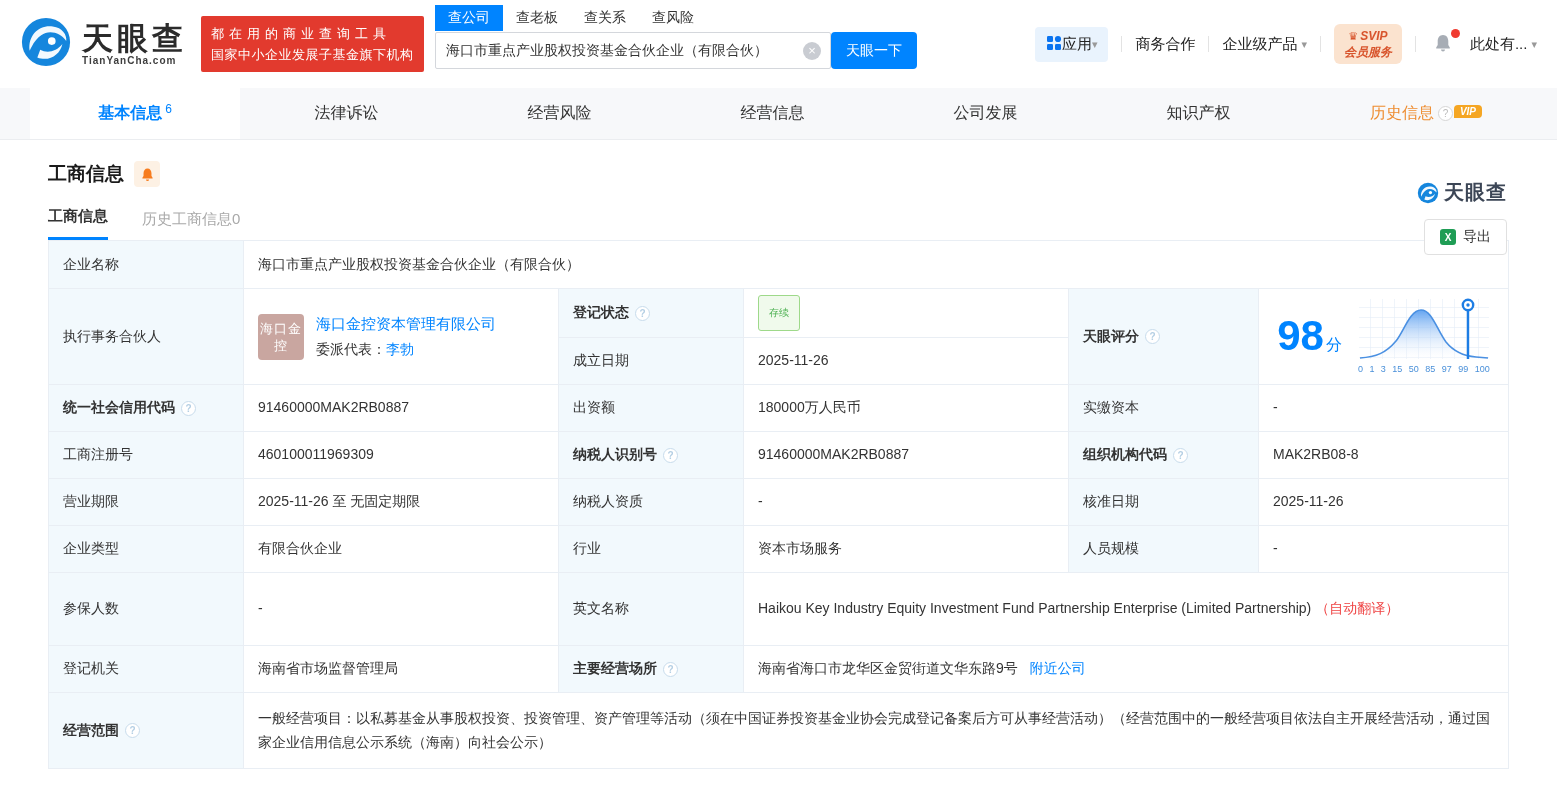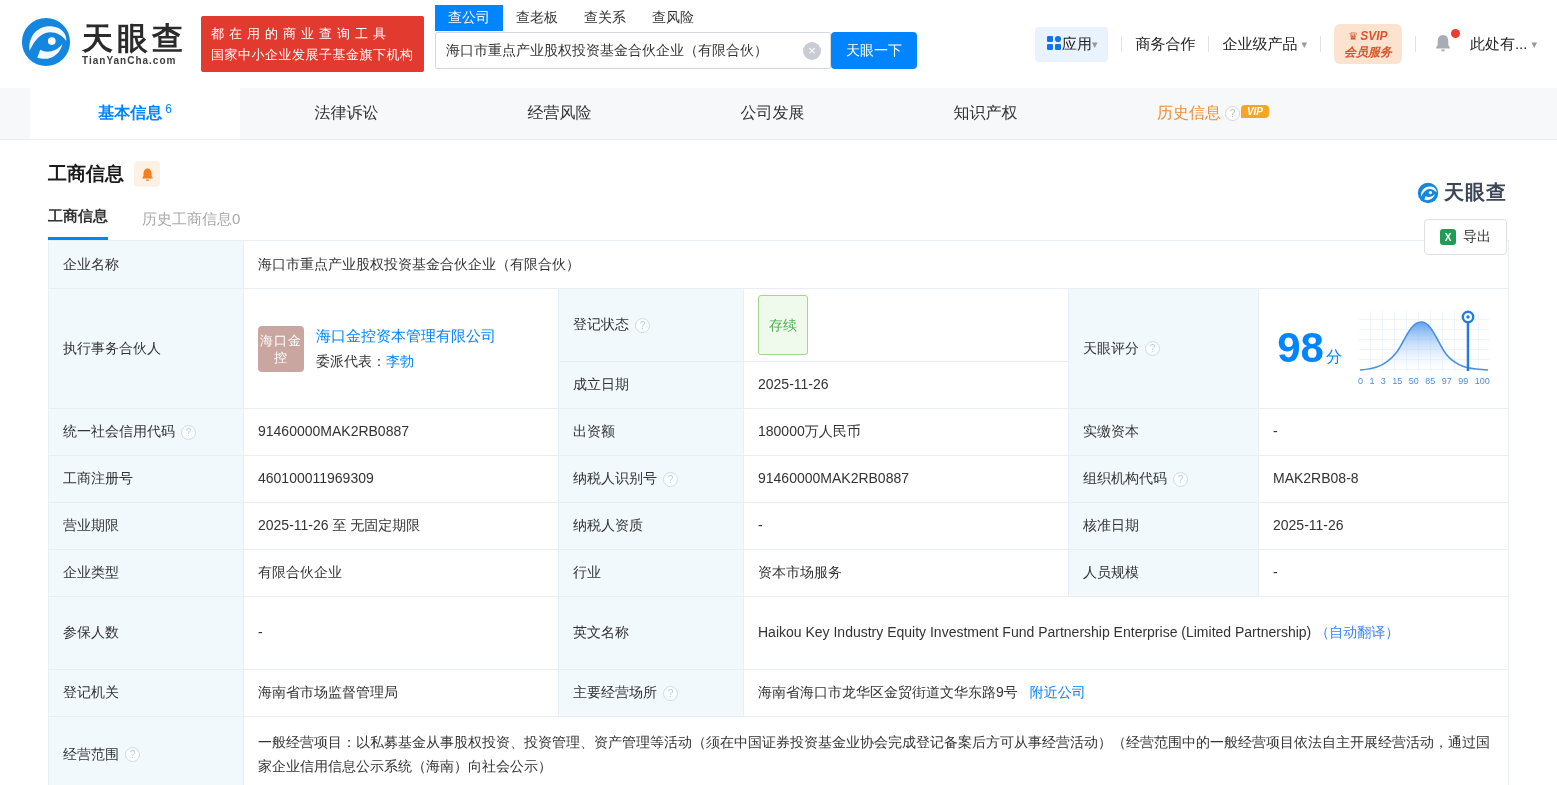--- a/index.html
+++ b/index.html
@@ -58,33 +58,33 @@
   .subtab.active { color:#333; font-weight:bold; border-bottom:3px solid #0084ff; }
   .subtab.inactive { color:#a9a9a9; }
   .export-btn { position:absolute; right:50px; top:58px; height:36px; padding:0 15px; background:#fff; border:1px solid #e0e0e0; border-radius:4px; display:flex; align-items:center; gap:7px; font-size:14px; color:#333; cursor:pointer; font-family:inherit; }
   .xls-ic { width:16px; height:16px; background:#1f9d55; color:#fff; border-radius:3px; font-size:10px; font-weight:bold; display:flex; align-items:center; justify-content:center; }
 
   
   table.info { width:1460px; border-collapse:collapse; table-layout:fixed; font-size:14px; }
   table.info td { border:1px solid #e9eef4; padding:6px 14px; vertical-align:middle; line-height:1.65; color:#333; word-break:break-all; }
   td.lbl { background:#f2f9fd; color:#404040; }
   a.lnk { color:#0084ff; text-decoration:none; cursor:pointer; }
-  .badge-green { display:inline-block; color:#4eb153; background:#f0faec; border:1px solid #9ed98a; border-radius:3px; padding:19px 10px; font-size:14px; line-height:20px; }
-  .gray-note { color:#3b82f6; }
+  .badge-green { display:inline-block; color:#4eb153; background:#f0faec; border:1px solid #9ed98a; border-radius:3px; padding:7px 10px; font-size:10px; line-height:20px; }
+  .gray-note { color:#ef4444; }
   .partner { display:flex; align-items:center; gap:12px; }
   .plogo { width:46px; height:46px; flex:none; border-radius:4px; background:#c9a6a0; color:#fff; font-size:13px; line-height:17px; display:flex; align-items:center; justify-content:center; text-align:center; padding:2px; letter-spacing:1px; }
   .partner .pline1 { font-size:15px; }
   .partner .pline2 { margin-top:2px; }
   .score-cell { display:flex; align-items:center; justify-content:center; gap:16px; }
   .score-val { display:flex; align-items:baseline; color:#0084ff; }
   .score-num { font-size:42px; font-weight:bold; line-height:1;text-align:center; }
   .score-unit { font-size:16px; margin-left:2px; }
   .chart { display:flex; flex-direction:column; width:132px; }
   .ticks { display:flex; justify-content:space-between; font-size:9px; color:#4a90d9; margin-top:1px; }
-  .lblflex { display:flex; align-items:center; }
+  .lblflex { display:flex; align-items:center;font-weight:bold; }
 </style>
 </head>
 <body>
 
 <div class="hdr">
   <div class="logo">
     <span>
       <svg width="52" height="52" viewBox="0 0 54 54">
         <circle cx="27" cy="27" r="25" fill="#1586dd"></circle>
         <path d="M10 36 C8 20 20 9 34 11 C44 12 49 20 48 26 C42 17 30 14 22 20 C14 26 13 31 10 36 Z" fill="#fff" opacity="0.95"></path>
@@ -161,20 +161,23 @@
 <div class="tabbar">
   <div class="tab active">
     <span>基本信息</span>
     <span class="cnt">6</span>
   </div>
   <div class="tab">
       <span>法律诉讼</span>
     </div>
   <div class="tab">
       <span>经营风险</span>
+    </div>
+  <div class="tab">
+      <span>经营信息</span>
     </div>
   <div class="tab">
       <span>公司发展</span>
     </div>
   <div class="tab">
       <span>知识产权</span>
     </div>
   <div class="tab history">
     <span class="vip-chip">VIP</span>
     <span>历史信息</span>

